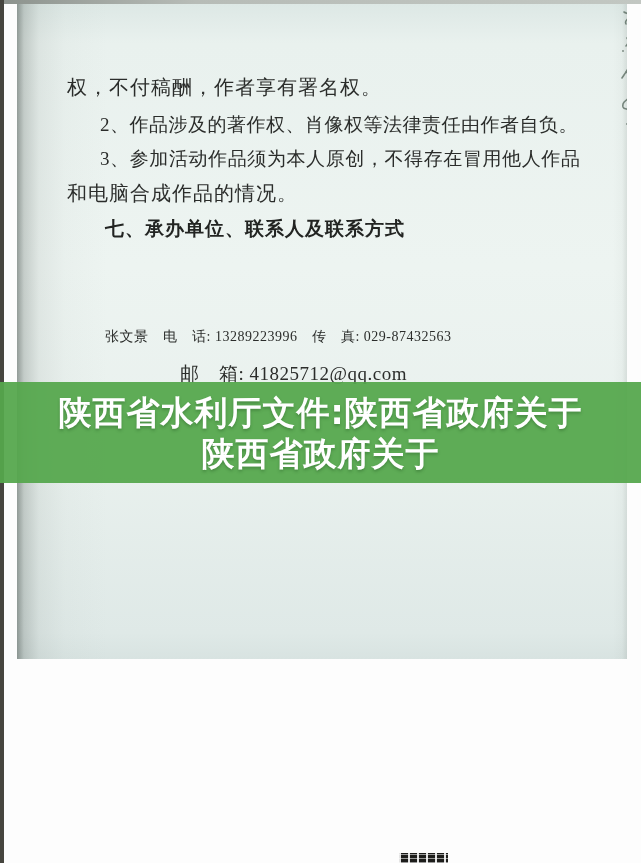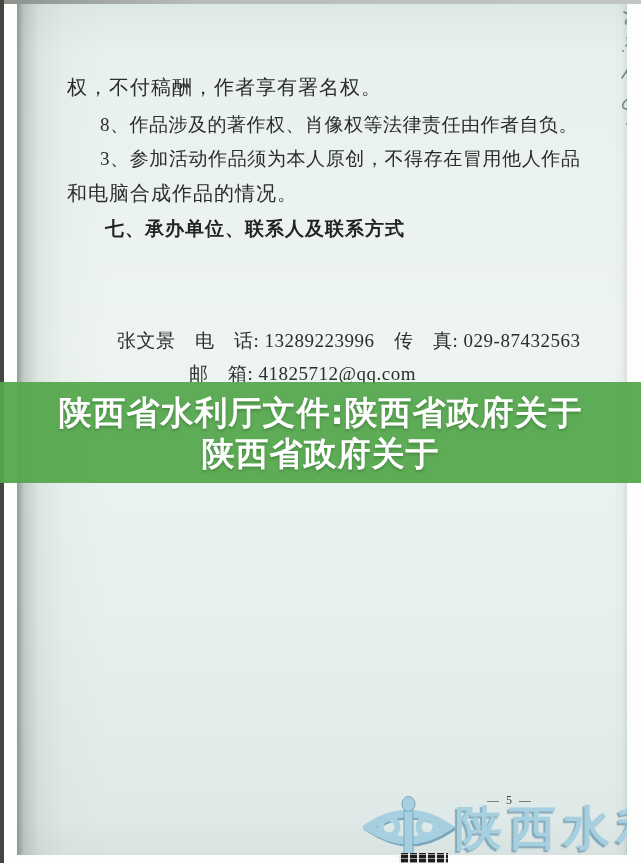--- a/index.html
+++ b/index.html
@@ -7,40 +7,40 @@
     position:relative;width:641px;height:863px;overflow:hidden;
     background:#fdfdfd;font-family:"Liberation Serif","DejaVu Serif",serif;
   }
   
   .left-strip{position:absolute;left:0;top:0;width:4px;height:863px;background:#46453f;}
   
   .top-line{position:absolute;left:4px;top:0;width:637px;height:4px;
     background:linear-gradient(to right,#8d938e,#b7bcb7 30%,#c2c7c2);}
   
   .page{
-    position:absolute;left:17px;top:4px;width:610px;height:851px;overflow:hidden;
+    position:absolute;left:17px;top:4px;width:610px;height:655px;overflow:hidden;
     background:
       linear-gradient(to right, rgba(74,84,79,0.55) 0px, rgba(104,114,109,0.30) 7px,
         rgba(140,150,145,0.14) 22px, rgba(170,180,175,0.06) 48px, rgba(200,210,205,0) 90px),
       linear-gradient(to left, rgba(140,150,145,0.22) 0px, rgba(140,150,145,0.05) 5px, rgba(140,150,145,0) 14px),
       linear-gradient(to bottom, #dde8e5 0%, #e9f1ee 6%, #edf4f1 40%, #e8f0ed 72%, #dfe9e7 96%, #d8e3e1 100%);
   }
   .doc-line{
     position:absolute;color:#2b2d2b;font-size:20px;letter-spacing:1px;
     white-space:nowrap;font-weight:500;
   }
   .l0{left:50px;top:70px;}
   .l1{left:83px;top:108px;font-size:19px;letter-spacing:0.5px;}
   .l2{left:83px;top:142px;font-size:19px;letter-spacing:0.6px;}
   .l3{left:50px;top:176px;}
   .l4{left:88px;top:212px;font-weight:bold;font-size:19px;color:#222422;}
   .l5{left:86px;top:249px;font-size:19px;letter-spacing:2px;}
   .l6{left:86px;top:286px;font-size:19px;letter-spacing:2px;}
-  .l7{left:100px;top:324px;font-size:19px;letter-spacing:0.5px;}
-  .l8{left:163px;top:357px;font-size:19px;letter-spacing:0.5px;margin-left:9px;}
+  .l7{left:88px;top:324px;font-size:14px;letter-spacing:0.5px;}
+  .l8{left:163px;top:357px;font-size:19px;letter-spacing:0.5px;}
   
   .banner{
     position:absolute;left:0;top:382px;width:641px;height:101px;
     background:rgba(85,167,76,0.94);
     display:flex;flex-direction:column;justify-content:center;align-items:center;
     font-family:"DejaVu Sans","Liberation Sans",sans-serif;
   }
   .banner-line{
     color:#ffffff;font-weight:bold;font-size:33px;line-height:41px;
     letter-spacing:1px;white-space:nowrap;
@@ -72,21 +72,21 @@
 <body>
 
 <div class="stage">
 
   <div class="left-strip"></div>
   <div class="top-line"></div>
 
   <div class="page">
 
     <div class="doc-line l0">权，不付稿酬，作者享有署名权。</div>
-    <div class="doc-line l1">8、作品涉及的著作权、肖像权等法律责任由作者自负。</div>
+    <div class="doc-line l1">2、作品涉及的著作权、肖像权等法律责任由作者自负。</div>
     <div class="doc-line l2">3、参加活动作品须为本人原创，不得存在冒用他人作品</div>
     <div class="doc-line l4">七、承办单位、联系人及联系方式</div>
     <div class="doc-line l3">和电脑合成作品的情况。</div>
     <div class="doc-line l7">张文景　电　话: 13289223996　传　真: 029-87432563</div>
     <div class="doc-line l8">邮　箱: 41825712@qq.com</div>
 
     <svg class="hand-marks" width="40" height="135" viewBox="0 0 40 135">
       <g fill="none" stroke="#4e6055" stroke-width="1.6" stroke-linecap="round" opacity="0.72">
         <path d="M24,6 c3,2 6,1 5,5 c-1,3 -5,3 -3,7"></path>
         <path d="M32,10 c1,3 0,5 -2,7"></path>

